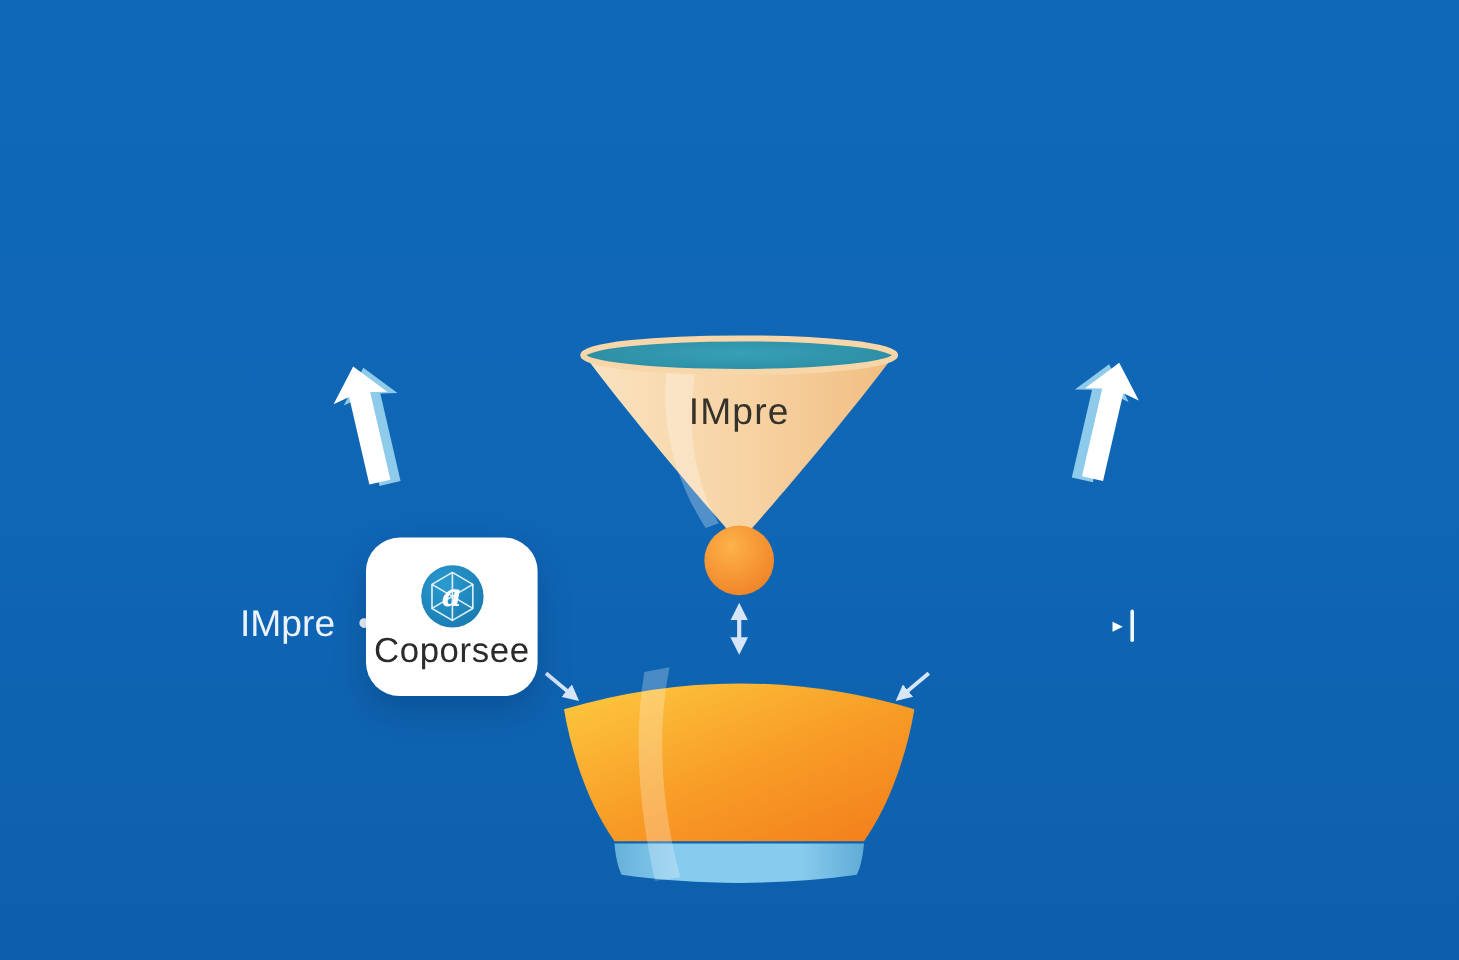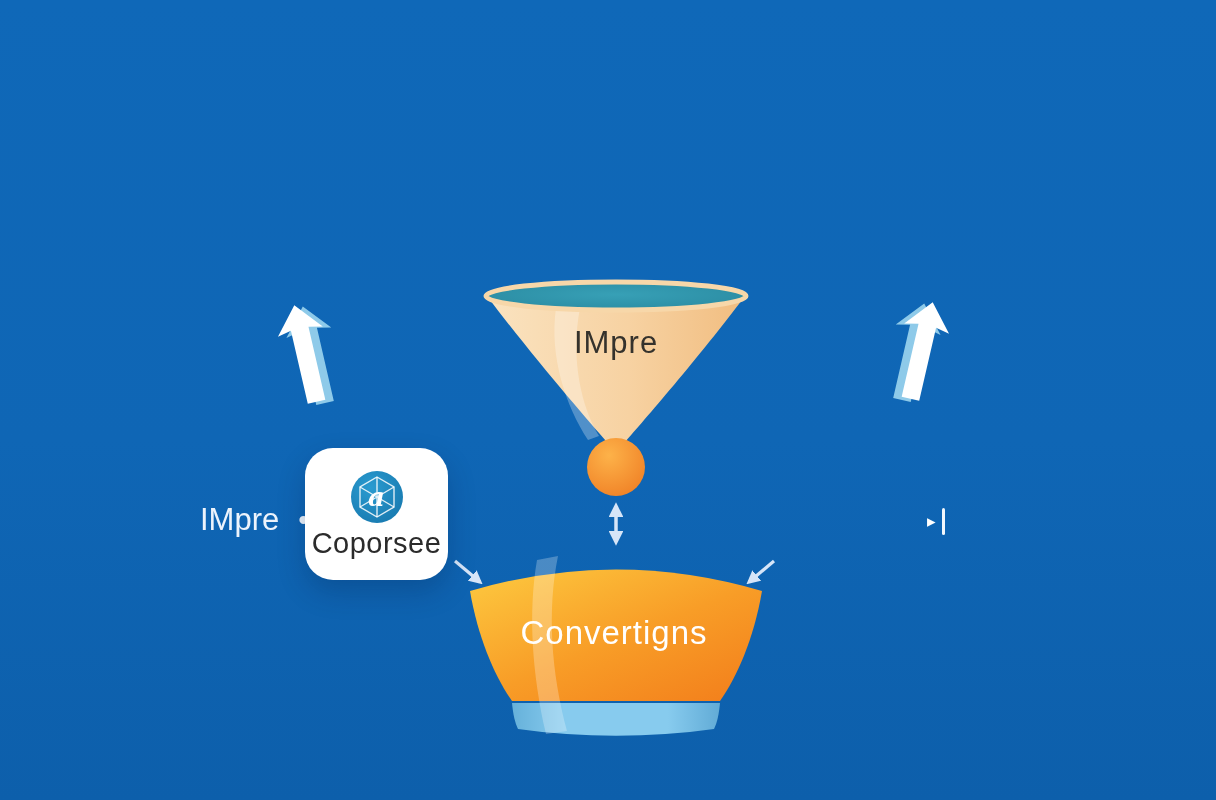--- a/index.html
+++ b/index.html
@@ -115,21 +115,20 @@
     <path d="M470,591 Q616,548 762,591 C754,638 737,677 720,701 L512,701 C495,677 478,638 470,591 Z" fill="url(#bowlGrad)"></path>
 
     <path d="M512,703 L720,703 C719,714 717,723 714,729 C650,738 582,738 518,729 C515,723 513,714 512,703 Z" fill="url(#baseGrad)"></path>
 
     <path d="M537,560 C528,612 532,674 546,734 L567,731 C551,672 547,610 558,556 Z" fill="#ffffff" opacity="0.25"></path>
   </svg>
 
 
   <div id="clicks-label" class="abs">IMpre</div>
 
-  <div id="convertigns-label" class="abs">Convertigns</div>
 
   <div id="left-caption" class="abs">
     <span>IMpre</span>
     <span class="bullet">•</span>
   </div>
 
   <div id="card-left" class="abs card">
     <div id="badge">
       <svg width="52" height="52" viewBox="0 0 52 52">
         <g stroke="rgba(255,255,255,0.85)" stroke-width="1.4" fill="none">

